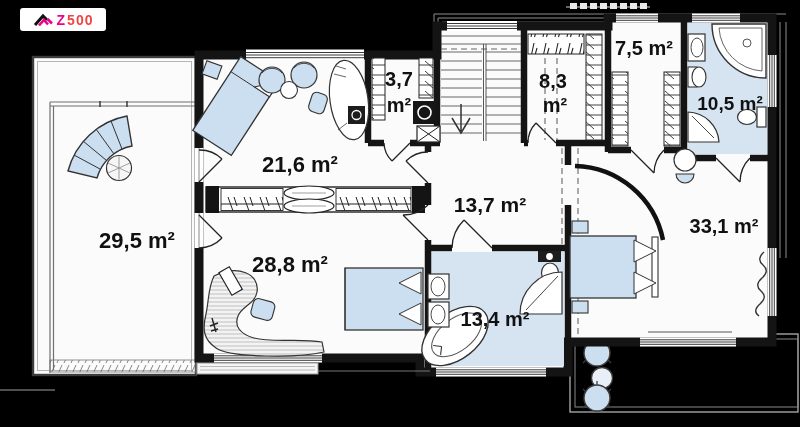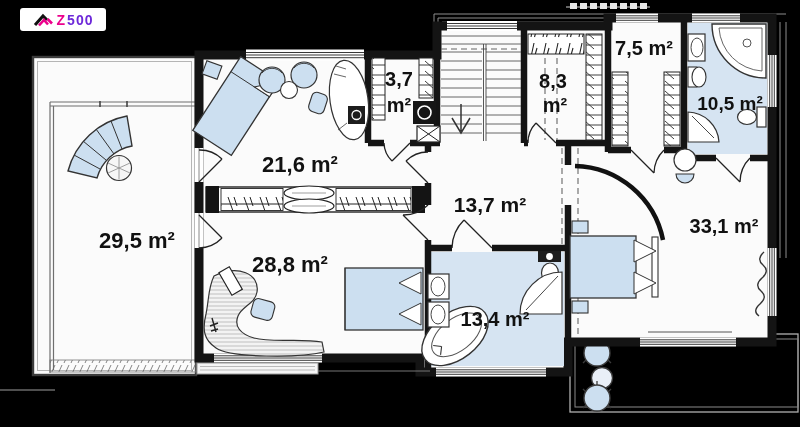--- a/index.html
+++ b/index.html
@@ -2,21 +2,21 @@
 <html><head>
 <meta charset="utf-8">
 <style>
   html,body{margin:0;padding:0;background:#000;}
   .stage{position:relative;width:800px;height:427px;background:#000;overflow:hidden;
          font-family:"Liberation Sans","DejaVu Sans",sans-serif;}
   .logo{position:absolute;left:20px;top:8px;width:86px;height:23px;background:#fff;
         border-radius:3px;display:flex;align-items:center;justify-content:center;gap:2px;z-index:5;}
   .logo svg{display:block;}
   .logo .lz{font-weight:bold;font-size:14px;color:#ec008c;line-height:1;}
-  .logo .lr{font-weight:bold;font-size:14px;color:#6d28d9;letter-spacing:1px;line-height:1;}
+  .logo .lr{font-weight:bold;font-size:14px;color:#ef4444;letter-spacing:1px;line-height:1;}
   svg.plan{position:absolute;left:0;top:0;}
   text.area{font-family:"Liberation Sans","DejaVu Sans",sans-serif;font-weight:bold;fill:#111;}
 </style>
 </head>
 <body>
 
 <div class="stage">
 
   <div class="logo">
     <svg width="22" height="16" viewBox="0 0 22 16">

